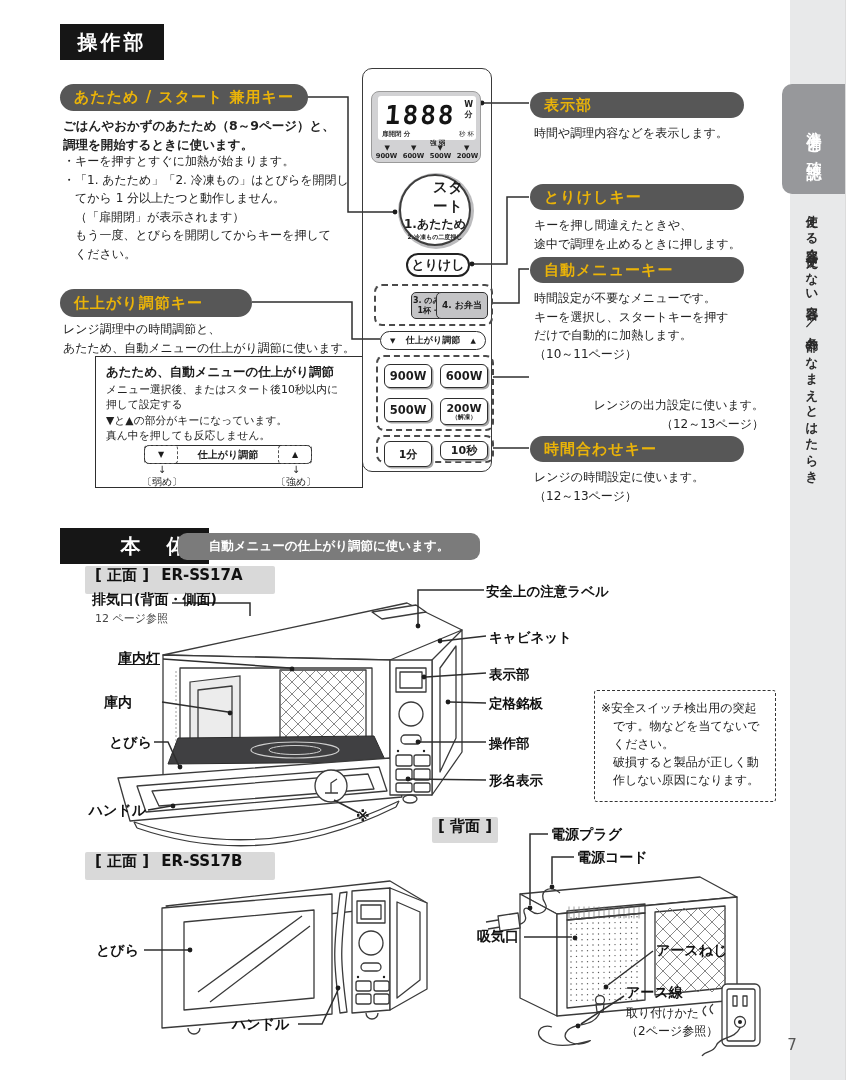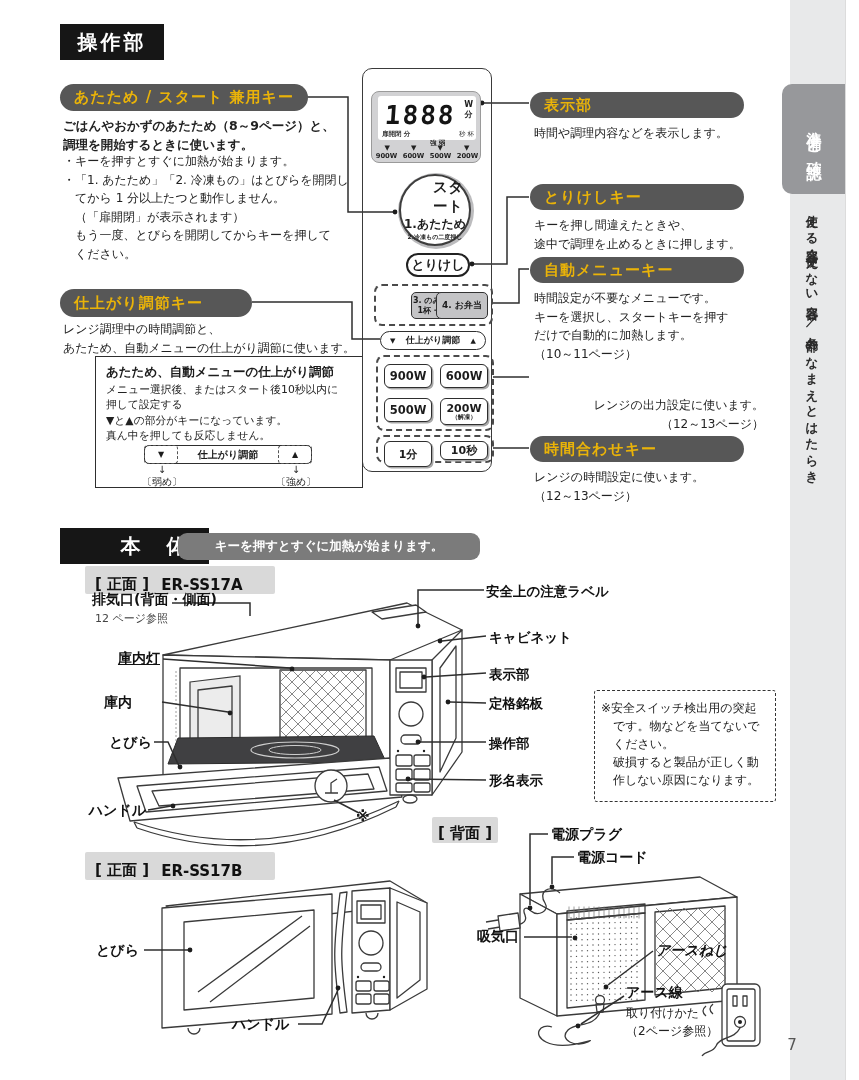--- a/index.html
+++ b/index.html
@@ -7,21 +7,21 @@
         font-family:"DejaVu Sans",sans-serif;color:#1c1c1c;}
   .abs{position:absolute;}
   svg{position:absolute;left:0;top:0;}
   .blackbox{background:#161616;color:#fff;font-weight:bold;font-size:20px;letter-spacing:3px;
             display:flex;align-items:center;justify-content:center;}
   .pill{background:#575757;color:#eab308;font-weight:bold;font-size:15px;border-radius:14px;
         display:flex;align-items:center;padding-left:14px;box-sizing:border-box;letter-spacing:1px;}
   .desc{font-size:12px;line-height:1.55;white-space:pre-line;color:#222;}
   .bold{font-weight:bold;}
   .graytag{background:#d9d9d9;color:#111;font-weight:bold;font-size:15px;display:flex;
-           align-items:flex-end;padding-left:10px;box-sizing:border-box;border-radius:2px;}
+           align-items:flex-start;padding-left:10px;box-sizing:border-box;border-radius:2px;}
   .dlabel{font-size:13.5px;font-weight:bold;color:#111;white-space:nowrap;}
   .panel{border:1.6px solid #3a3a3a;border-radius:10px;background:transparent;box-sizing:border-box;}
   .bezel{background:#d2d2d4;border:1px solid #9a9a9a;border-radius:8px;box-sizing:border-box;}
   .lcd{background:#fff;border-radius:3px;position:absolute;}
   .digits{font-family:"DejaVu Sans Mono",monospace;font-weight:bold;font-size:26px;
           letter-spacing:2px;transform:skewX(-4deg);color:#141414;line-height:1;}
   .pbtn{background:#fff;border:1.6px solid #2e2e2e;border-radius:6px;box-sizing:border-box;
         display:flex;flex-direction:column;align-items:center;justify-content:center;
         font-weight:bold;box-shadow:1.5px 1.5px 0 #a8a8a8;}
   .dashedgrp{border:2px dashed #4a4a4a;border-radius:8px;box-sizing:border-box;}
@@ -712,21 +712,21 @@
 （10～11ページ）</div>
 
   <div class="abs desc" style="left:534px;top:396px;width:230px;text-align:right;">レンジの出力設定に使います。
 （12～13ページ）</div>
 
   <div class="abs pill" style="left:530px;top:436px;width:214px;height:26px;">時間合わせキー</div>
   <div class="abs desc" style="left:534px;top:468px;width:230px;">レンジの時間設定に使います。
 （12～13ページ）</div>
 
   <div class="abs blackbox" style="left:60px;top:528px;width:108px;height:36px;padding-left:41px;">本　体</div>
-  <div class="abs" style="left:178px;top:533px;width:302px;height:27px;background:#7b7b7b;color:#fff;font-weight:bold;font-size:12.5px;border-radius:9px;display:flex;align-items:center;justify-content:center;">キーを押すとすぐに加熱が始まります。</div>
+  <div class="abs" style="left:178px;top:533px;width:302px;height:27px;background:#7b7b7b;color:#fff;font-weight:bold;font-size:12.5px;border-radius:9px;display:flex;align-items:center;justify-content:center;">自動メニューの仕上がり調節に使います。</div>
 
   <div class="abs graytag" style="left:85px;top:566px;width:190px;height:28px;">
     <span>[ 正面 ]</span>
     <span style="margin-left:12px;">ER-SS17A</span>
   </div>
 
   <div class="abs dlabel" style="left:92px;top:591px;font-size:14px;">排気口(背面・側面)</div>
   <div class="abs" style="left:95px;top:611px;font-size:11px;color:#444;">12 ページ参照</div>
   <div class="abs dlabel" style="left:104px;top:650px;width:56px;text-align:right;font-size:14px;text-decoration:underline;">庫内灯</div>
   <div class="abs dlabel" style="left:104px;top:694px;width:56px;text-align:left;font-size:14px;">庫内</div>
@@ -752,18 +752,18 @@
     <span>[ 正面 ]</span>
     <span style="margin-left:12px;">ER-SS17B</span>
   </div>
   <div class="abs dlabel" style="left:96px;top:942px;font-size:14px;">とびら</div>
   <div class="abs dlabel" style="left:232px;top:1016px;font-size:14px;">ハンドル</div>
 
   <div class="abs graytag" style="left:432px;top:817px;width:66px;height:26px;justify-content:center;padding-left:0;">[ 背面 ]</div>
   <div class="abs dlabel" style="left:551px;top:826px;font-size:14px;">電源プラグ</div>
   <div class="abs dlabel" style="left:577px;top:849px;font-size:14px;">電源コード</div>
   <div class="abs dlabel" style="left:477px;top:928px;font-size:14px;">吸気口</div>
-  <div class="abs dlabel" style="left:656px;top:942px;font-size:14px;font-style:italic;">アースねじ</div>
+  <div class="abs dlabel" style="left:656px;top:942px;font-size:14px;">アースねじ</div>
   <div class="abs dlabel" style="left:626px;top:984px;font-size:14px;">アース線</div>
   <div class="abs" style="left:626px;top:1004px;font-size:12px;line-height:1.5;white-space:pre-line;color:#222;">取り付けかた
 （2ページ参照）</div>
 
 </div>
 
 </body></html>

